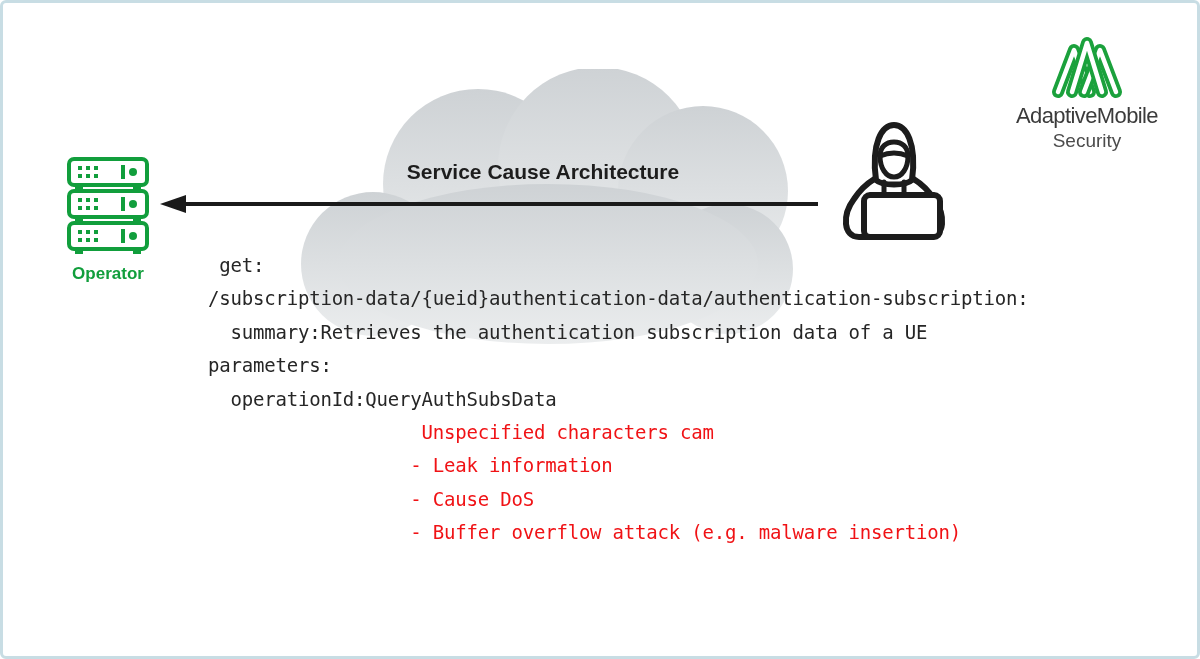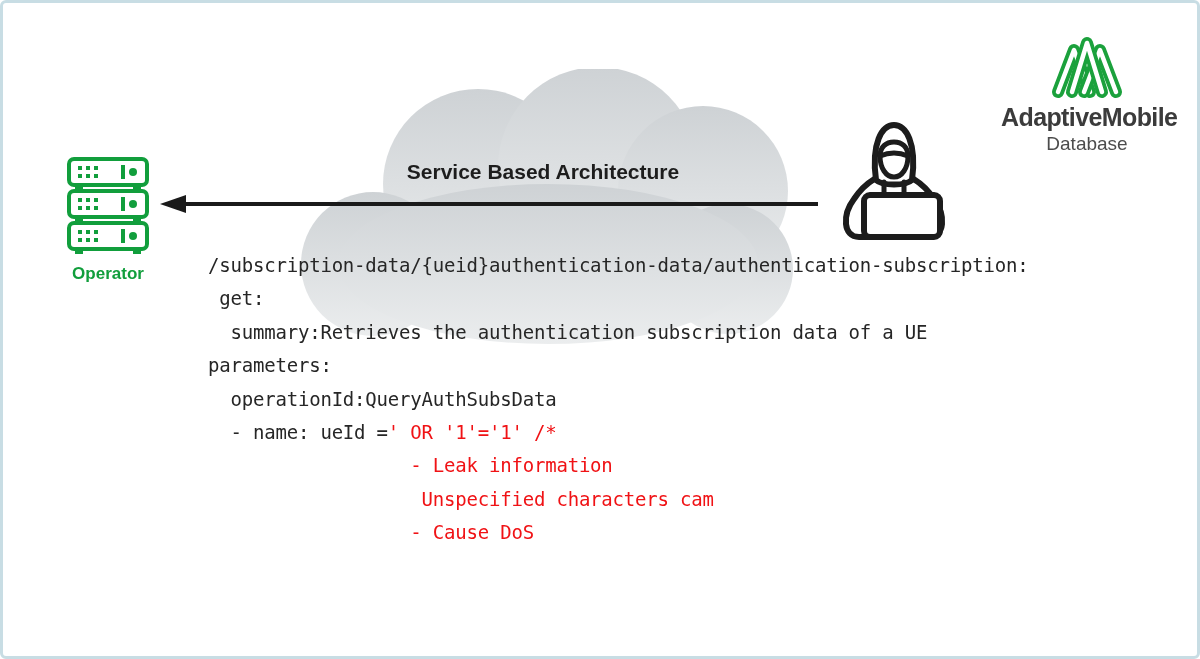--- a/index.html
+++ b/index.html
@@ -4,21 +4,21 @@
 <style>
   html,body{margin:0;padding:0;background:#ffffff;}
   .stage{
     position:relative;width:1200px;height:659px;box-sizing:border-box;
     background:#ffffff;border:3px solid #c8dde4;border-radius:6px;overflow:hidden;
     font-family:"Liberation Sans",sans-serif;
   }
   
   .logo{position:absolute;left:998px;top:32px;width:172px;text-align:center;}
   .logo svg{display:block;margin:0 auto;}
-  .logo .brand{display:block;font-size:25px;font-weight:bold;color:#3b3b3b;letter-spacing:-0.6px;margin-top:2px;}
+  .logo .brand{display:block;font-size:22px;font-weight:normal;color:#3b3b3b;letter-spacing:-0.6px;margin-top:2px;}
   .logo .sub{display:block;font-size:19px;color:#4c4c4c;margin-top:1px;}
   
   .server-icon{position:absolute;left:62px;top:153px;}
   .db-label{position:absolute;left:25px;top:261px;width:160px;text-align:center;
     font-size:17px;font-weight:bold;line-height:20px;color:#119e3c;}
   .db-label span{display:block;}
   
   .cloud{position:absolute;left:295px;top:66px;}
   .sba-title{position:absolute;left:370px;top:157px;width:340px;text-align:center;
     font-size:21px;font-weight:bold;color:#1d1d1d;}
@@ -50,21 +50,21 @@
     <g fill="url(#cg)">
       <circle cx="180" cy="115" r="95"></circle>
       <circle cx="300" cy="98" r="100"></circle>
       <circle cx="405" cy="122" r="85"></circle>
       <circle cx="75" cy="195" r="72"></circle>
       <circle cx="430" cy="200" r="65"></circle>
       <ellipse cx="250" cy="195" rx="210" ry="80"></ellipse>
     </g>
   </svg>
 
-  <div class="sba-title">Service Based Architecture</div>
+  <div class="sba-title">Service Cause Architecture</div>
 
   <div class="arrow-line"></div>
   <div class="arrow-head"></div>
 
   <svg class="server-icon" width="88" height="98" viewBox="0 0 88 98">
     <g stroke="#119e3c" fill="none" stroke-width="4">
       <g id="u1">
         <rect x="4" y="3" width="78" height="26" rx="5"></rect>
       </g>
       <rect x="4" y="35" width="78" height="26" rx="5"></rect>
@@ -134,28 +134,28 @@
       <g fill="none" stroke-linecap="round" stroke-linejoin="round">
         <path d="M13,57 L29,15 L45,57" stroke="#1ba13c" stroke-width="12"></path>
         <path d="M13,57 L29,15 L45,57" stroke="#ffffff" stroke-width="4.5"></path>
         <path d="M39,57 L55,15 L71,57" stroke="#1ba13c" stroke-width="12"></path>
         <path d="M39,57 L55,15 L71,57" stroke="#ffffff" stroke-width="4.5"></path>
         <path d="M27,57 L42,8 L57,57" stroke="#1ba13c" stroke-width="12"></path>
         <path d="M27,57 L42,8 L57,57" stroke="#ffffff" stroke-width="4.5"></path>
       </g>
     </svg>
     <span class="brand">AdaptiveMobile</span>
-    <span class="sub">Database</span>
+    <span class="sub">Security</span>
   </div>
 
   <div class="code">
+    <div class="code-line"><span class="c-black"> get:</span><span class="c-red"></span></div>
     <div class="code-line"><span class="c-black">/subscription-data/{ueid}authentication-data/authentication-subscription:</span><span class="c-red"></span></div>
-    <div class="code-line"><span class="c-black"> get:</span><span class="c-red"></span></div>
     <div class="code-line"><span class="c-black">  summary:Retrieves the authentication subscription data of a UE</span><span class="c-red"></span></div>
     <div class="code-line"><span class="c-black">parameters:</span><span class="c-red"></span></div>
     <div class="code-line"><span class="c-black">  operationId:QueryAuthSubsData</span><span class="c-red"></span></div>
-    <div class="code-line"><span class="c-black">  - name: ueId =</span><span class="c-red">' OR '1'='1' /*</span></div>
+    <div class="code-line"><span class="c-black"></span><span class="c-red">                   Unspecified characters cam</span></div>
     <div class="code-line"><span class="c-black"></span><span class="c-red">                  - Leak information</span></div>
-    <div class="code-line"><span class="c-black"></span><span class="c-red">                   Unspecified characters cam</span></div>
     <div class="code-line"><span class="c-black"></span><span class="c-red">                  - Cause DoS</span></div>
+    <div class="code-line"><span class="c-black"></span><span class="c-red">                  - Buffer overflow attack (e.g. malware insertion)</span></div>
   </div>
 
 </div>
 
 </body></html>

